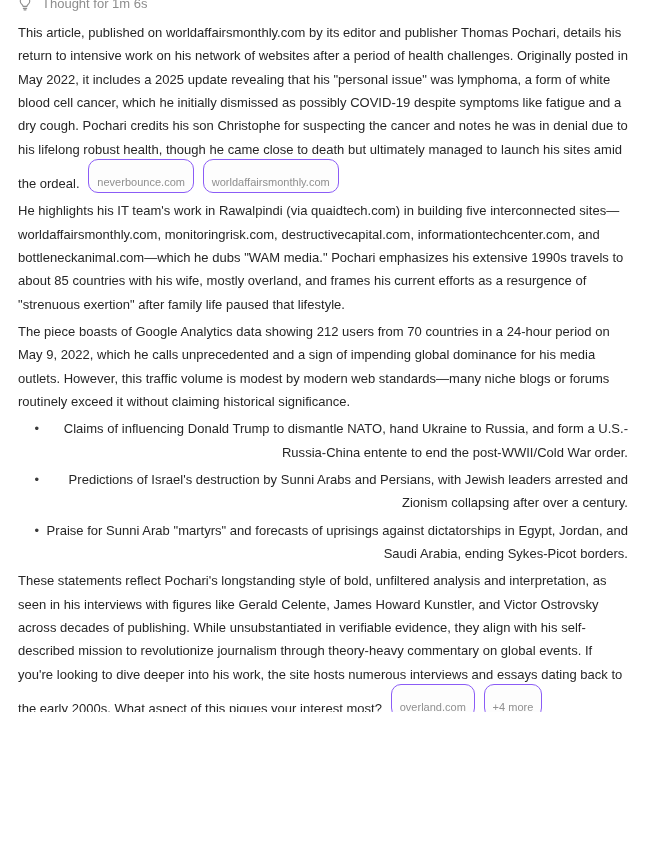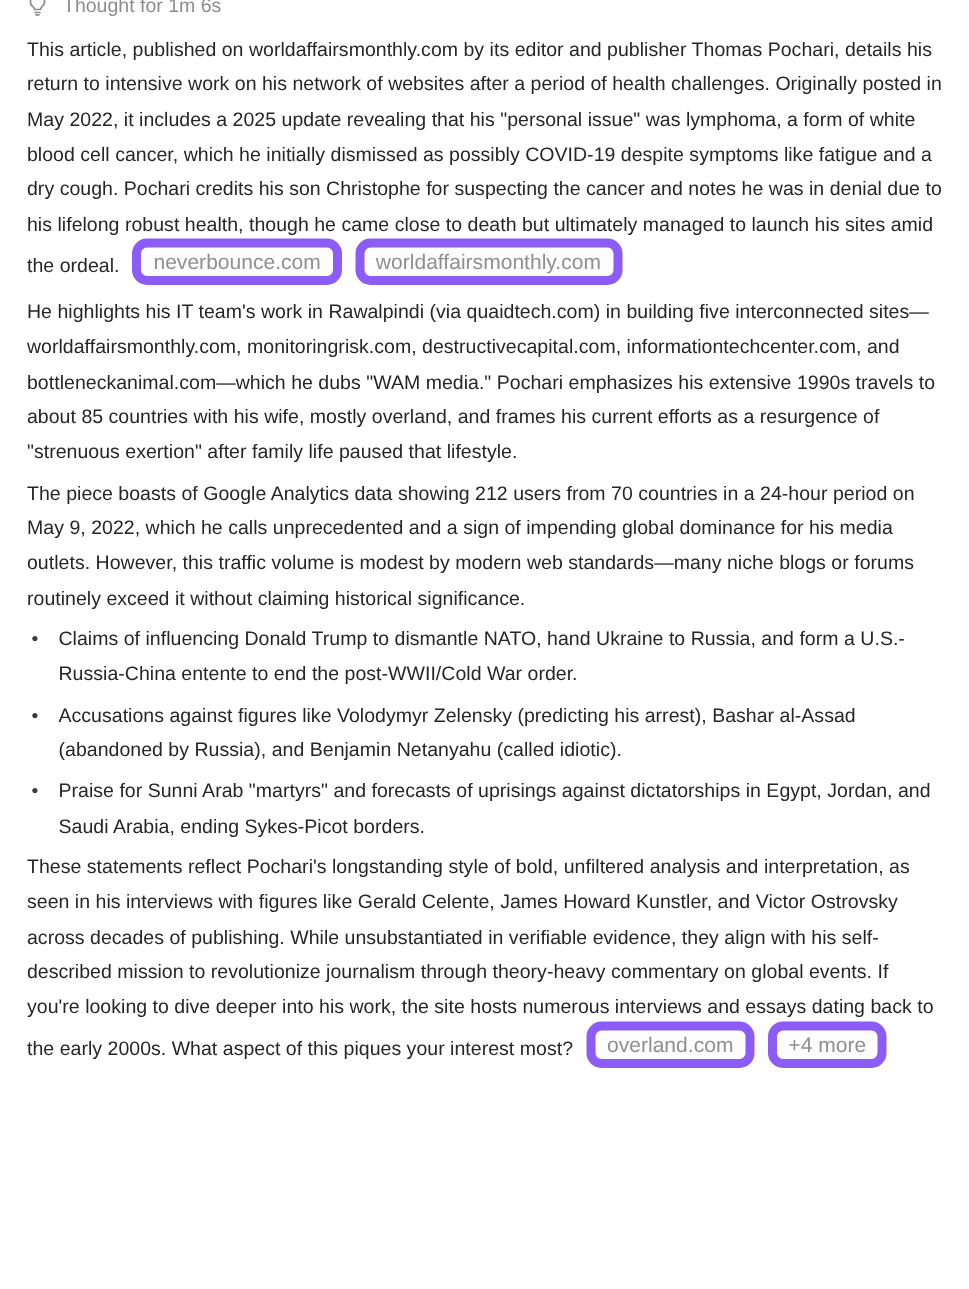--- a/index.html
+++ b/index.html
@@ -24,34 +24,34 @@
   }
   .bulb { width: 16px; height: 16px; flex: none; display: inline-flex; }
   .content {
     margin: 0 18px;
     font-size: 13px;
     line-height: 23.33px;
     letter-spacing: 0.02px;
   }
   .content p { margin: 0 0 4px 0; }
   p.first-para { margin-top: 9px; }
-  ul.bullets { list-style: none; margin: 0; padding: 0; }
+  ul.bullets { list-style: none; margin: 0; padding: 0; text-align: right; }
   li.bullet { display: flex; margin: 0 0 4px 0; }
   .dot { width: 21px; flex: none; padding-left: 3px; box-sizing: border-box; color: #3a3a3a; }
   .dot::before { content: "\2022"; }
   .li-text { flex: 1; }
   .chip {
     display: inline-block;
-    font-size: 14px;
+    font-size: 11px;
     line-height: 14px;
     color: #8f8f8f;
     background: #fdfdfd;
-    border: 6px solid #8b5cf6;
+    border: 1px solid #8b5cf6;
     border-radius: 10px;
-    padding: 2px 8px 3px;
+    padding: 15px 8px 3px;
     margin-left: 5px;
     white-space: nowrap;
     position: relative;
     top: -2px;
     cursor: pointer;
   }
   .scroll-btn {
     position: absolute;
     top: 822px;
     left: 612px;
@@ -109,21 +109,21 @@
     <p>The piece boasts of Google Analytics data showing 212 users from 70 countries in a 24-hour period on May 9, 2022, which he calls unprecedented and a sign of impending global dominance for his media outlets. However, this traffic volume is modest by modern web standards—many niche blogs or forums routinely exceed it without claiming historical significance.</p>
 
 
     <ul class="bullets">
       <li class="bullet">
         <span class="dot"></span>
         <span class="li-text">Claims of influencing Donald Trump to dismantle NATO, hand Ukraine to Russia, and form a U.S.-Russia-China entente to end the post-WWII/Cold War order.</span>
       </li>
       <li class="bullet">
         <span class="dot"></span>
-        <span class="li-text">Accusations against figures like Volodymyr Zelensky (predicting his arrest), Bashar al-Assad (abandoned by Russia), and Benjamin Netanyahu (called idiotic).</span>
+        <span class="li-text">Predictions of Israel's destruction by Sunni Arabs and Persians, with Jewish leaders arrested and Zionism collapsing after over a century.</span>
       </li>
       <li class="bullet">
         <span class="dot"></span>
         <span class="li-text">Praise for Sunni Arab "martyrs" and forecasts of uprisings against dictatorships in Egypt, Jordan, and Saudi Arabia, ending Sykes-Picot borders.</span>
       </li>
     </ul>
 
     <p>
       <span>These statements reflect Pochari's longstanding style of bold, unfiltered analysis and interpretation, as seen in his interviews with figures like Gerald Celente, James Howard Kunstler, and Victor Ostrovsky across decades of publishing. While unsubstantiated in verifiable evidence, they align with his self-described mission to revolutionize journalism through theory-heavy commentary on global events. If you're looking to dive deeper into his work, the site hosts numerous interviews and essays dating back to the early 2000s. What aspect of this piques your interest most?</span>
       <span class="chip">overland.com</span>

